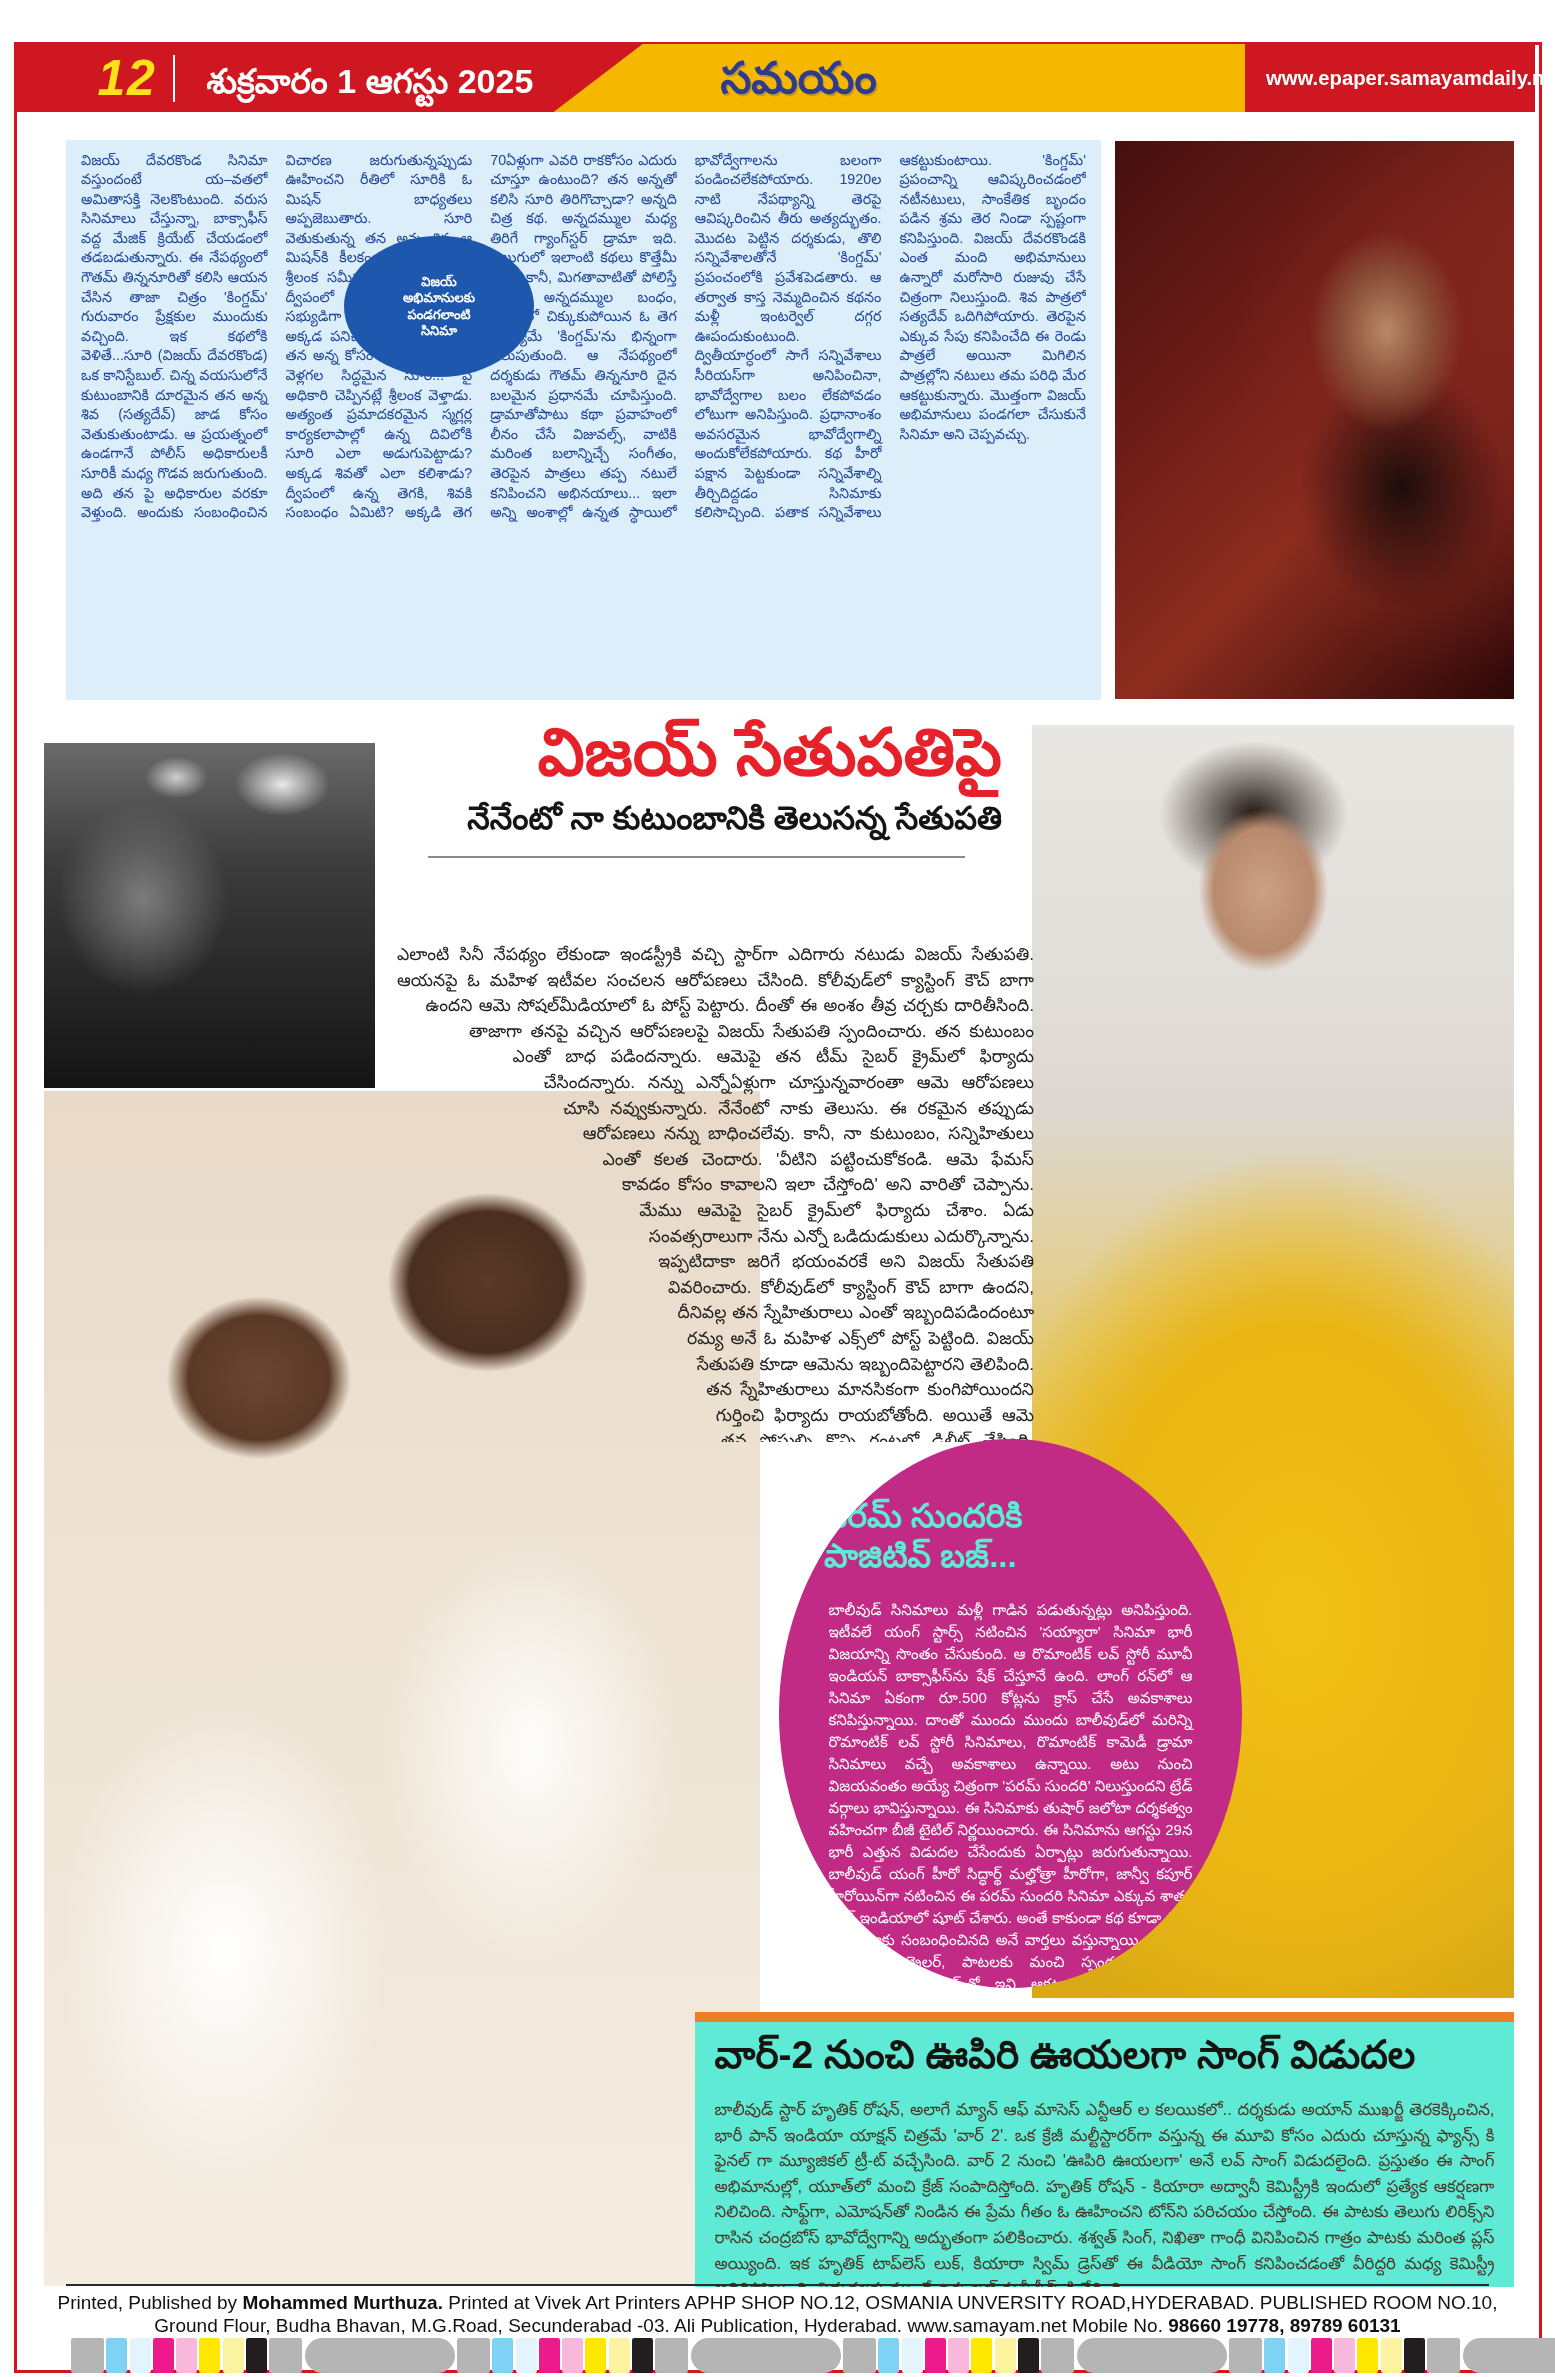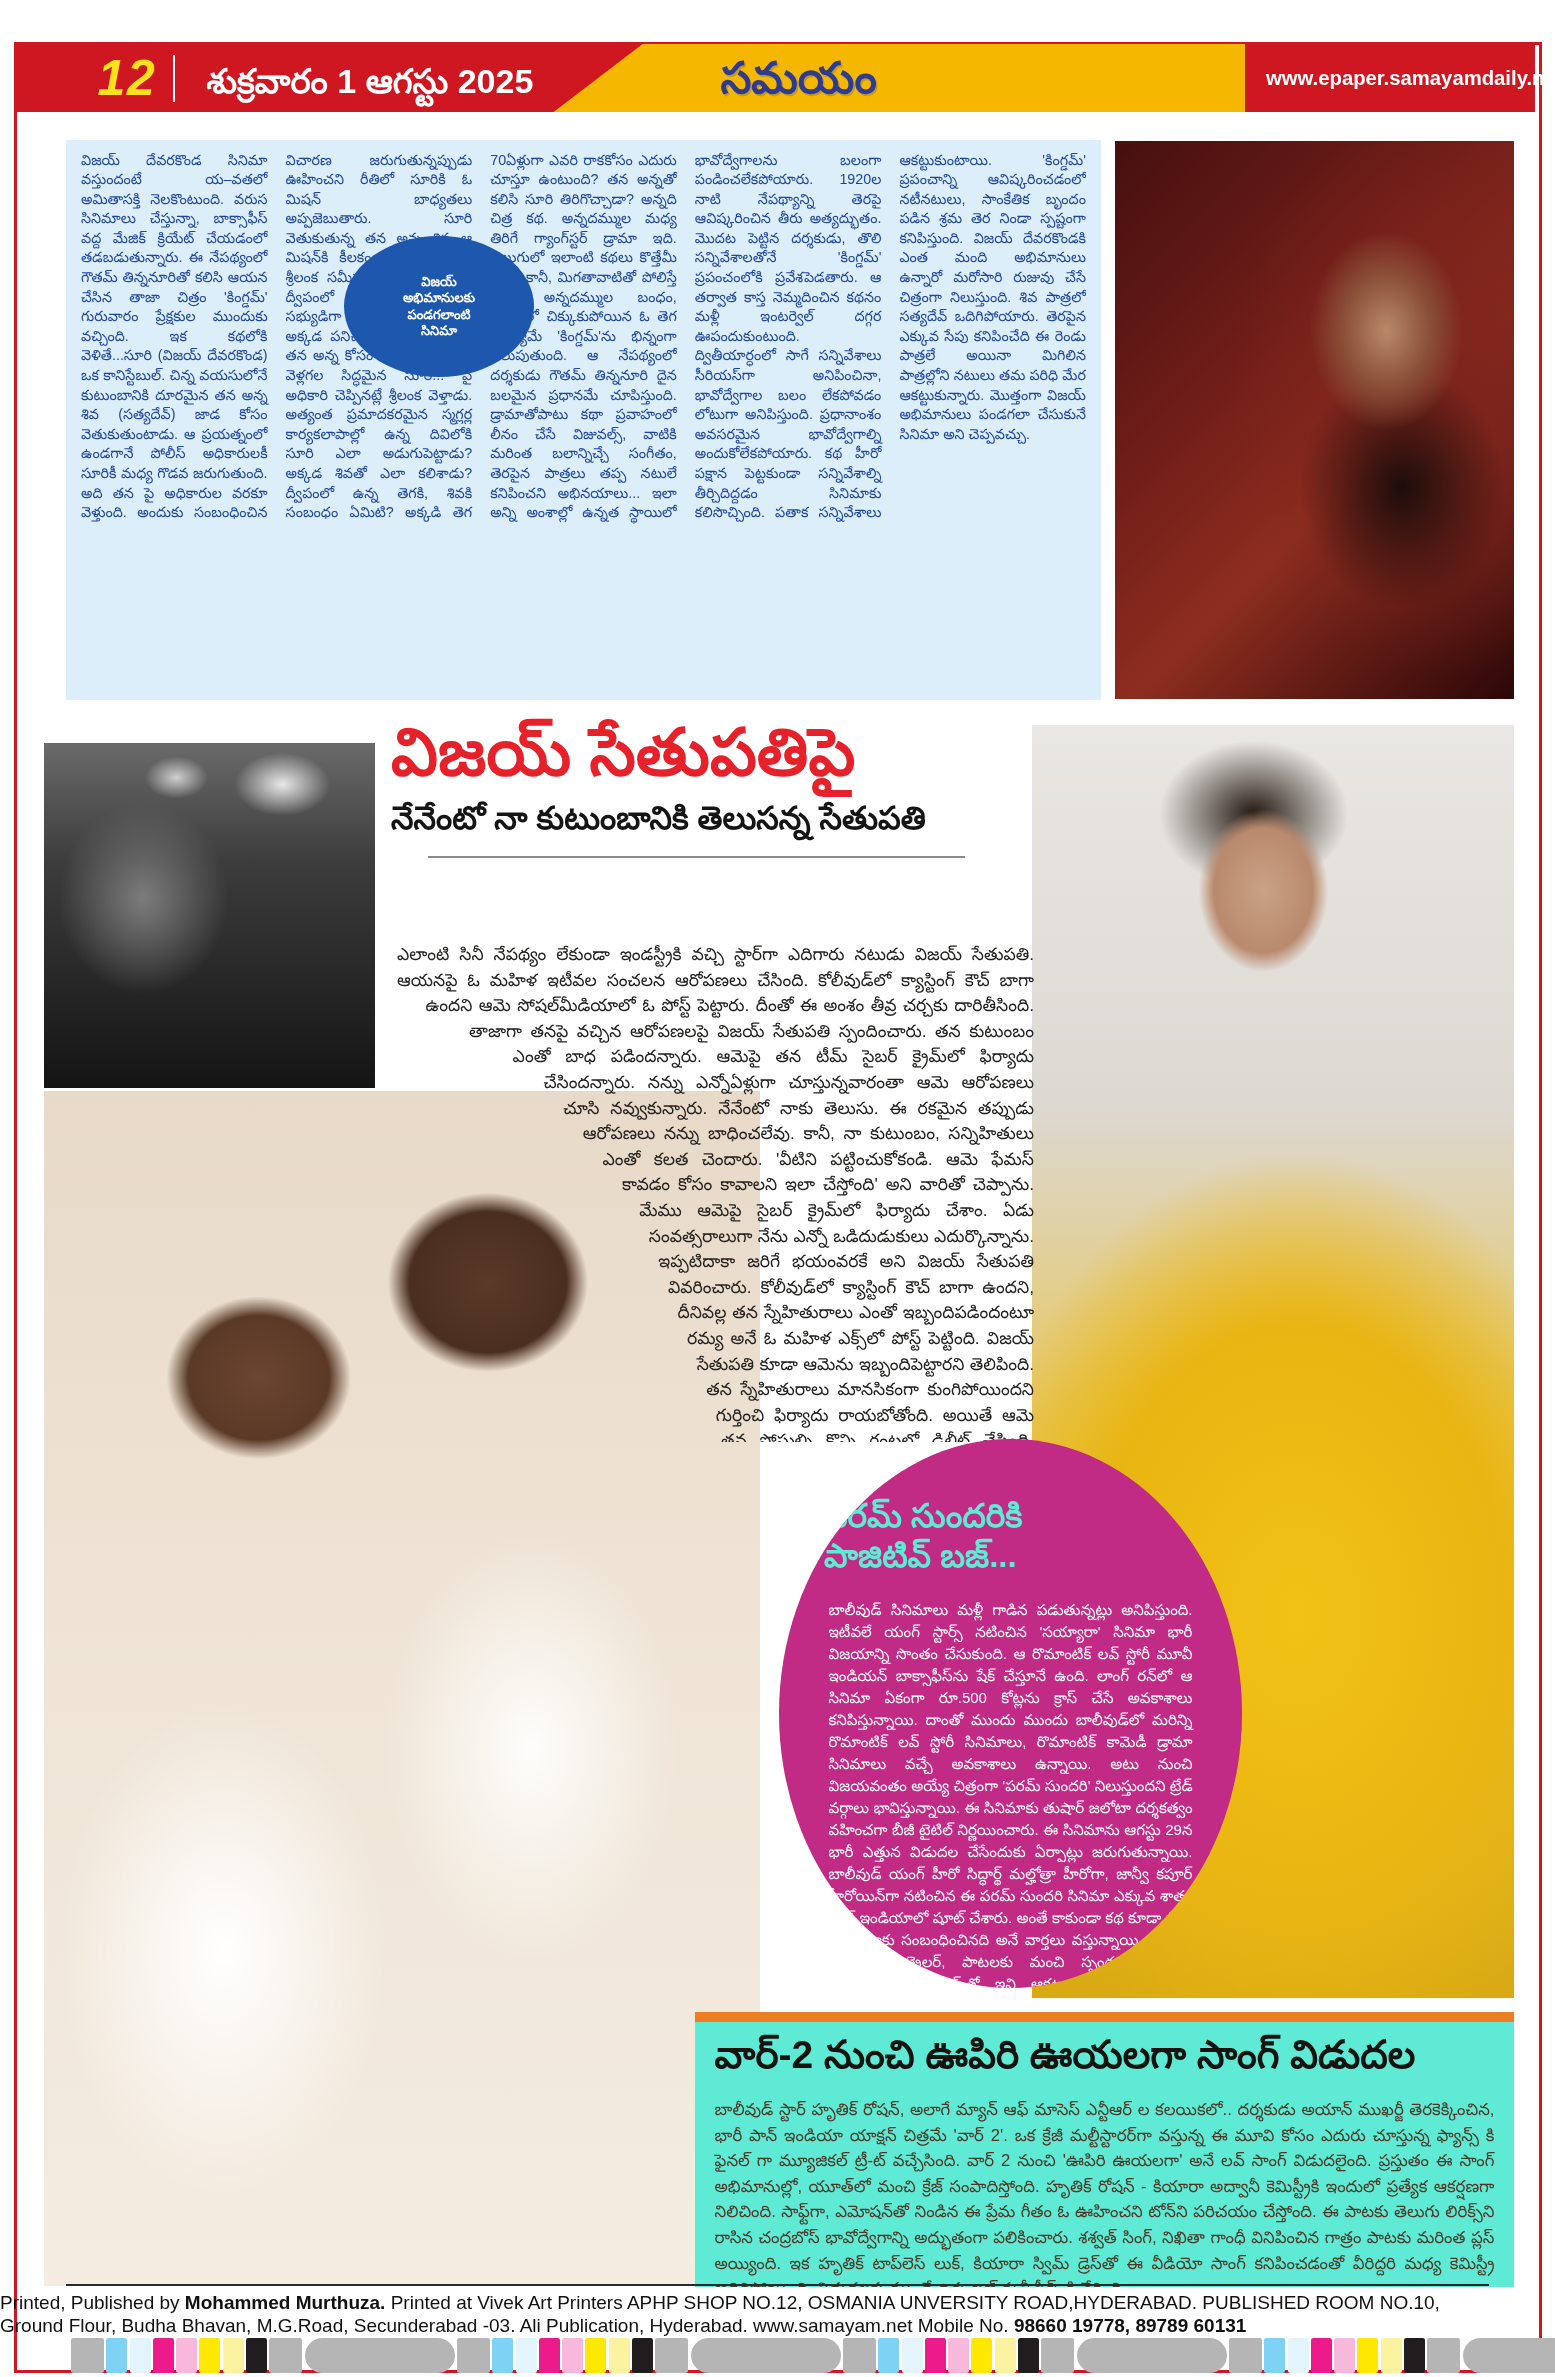--- a/index.html
+++ b/index.html
@@ -32,21 +32,21 @@
   .fan-badge{position:absolute;left:278px;top:96px;width:190px;height:141px;background:#1d57ae;
     border-radius:50%;display:flex;align-items:center;justify-content:center;text-align:center;
     color:#ffffff;font-size:13px;font-weight:bold;line-height:1.25;white-space:pre-line;z-index:3;}
   .kingdom-photo{position:absolute;left:1115px;top:141px;width:399px;height:558px;z-index:1;
     background:
       radial-gradient(128px 166px at 68% 34%, #b98969 0%, #8a4f38 34%, rgba(0,0,0,0) 60%),
       radial-gradient(166px 196px at 72% 62%, #1d0d0b 0%, rgba(0,0,0,0) 62%),
       radial-gradient(301px 376px at 85% 45%, #7e241c 0%, rgba(0,0,0,0) 75%),
       linear-gradient(135deg,#45100f 0%,#6f1d18 35%,#8d2d1f 60%,#2c0708 100%);}
   
-  .seth-headline-wrap{position:absolute;left:391px;top:716px;width:611px;text-align:left;z-index:2;}
+  .seth-headline-wrap{position:absolute;left:391px;top:716px;width:611px;text-align:right;z-index:2;}
   .seth-headline{color:#e6212a;font-size:66px;font-weight:800;line-height:1.12;}
   .seth-subhead{color:#151515;font-size:32px;font-weight:800;margin-top:10.5px;}
   .seth-rule{width:88%;height:1.5px;background:#8a8a8a;margin:12px auto 0;}
   .bw-photo{position:absolute;left:44px;top:743px;width:331px;height:345px;z-index:1;
     background:
       radial-gradient(68px 45px at 72% 12%, #e9e9e9 0%, rgba(0,0,0,0) 70%),
       radial-gradient(45px 30px at 40% 10%, #cfcfcf 0%, rgba(0,0,0,0) 70%),
       radial-gradient(113px 128px at 30% 45%, #7c7c7c 0%, rgba(0,0,0,0) 75%),
       linear-gradient(180deg,#6a6a6a 0%,#3c3c3c 35%,#141414 100%);}
   .seth-body{position:absolute;left:397px;top:942px;width:637px;height:500px;overflow:hidden;
@@ -73,21 +73,21 @@
   .bubble-title{color:#5eead4;font-size:33px;font-weight:800;line-height:1.2;
     white-space:pre-line;margin-bottom:24px;}
   .bubble-body{color:#ffffff;font-size:15px;line-height:22px;text-align:justify;padding:0 4.5px;}
   
   .war2-box{position:absolute;left:695px;top:2012px;width:819px;height:275px;background:#5eead4;
     border-top:10.5px solid #ef7d23;z-index:6;box-sizing:border-box;padding:10.5px 19.6px 0;overflow:hidden;}
   .war2-headline{color:#171310;font-size:39px;font-weight:800;margin-bottom:10.5px;white-space:nowrap;}
   .war2-body{color:#4b3726;font-size:16.6px;line-height:25.6px;text-align:justify;}
   
   .footer-rule{position:absolute;left:66px;right:66px;top:2284px;height:1.5px;background:#2a2a2a;z-index:7;}
-  .footer{position:absolute;left:0;right:0;top:2292px;color:#111;font-size:19px;
+  .footer{position:absolute;left:0;right:0;top:2292px;text-align:center;color:#111;font-size:19px;
     line-height:22.6px;z-index:7;}
   .footer b{font-weight:800;}
   
   .color-bar{position:absolute;left:71px;top:2338px;height:35px;display:flex;gap:2.3px;z-index:7;}
   .color-bar .sw{height:35px;border-radius:2.3px;}
   .color-bar .pill{border-radius:18px;}
 </style>
 </head>
 <body>
 

